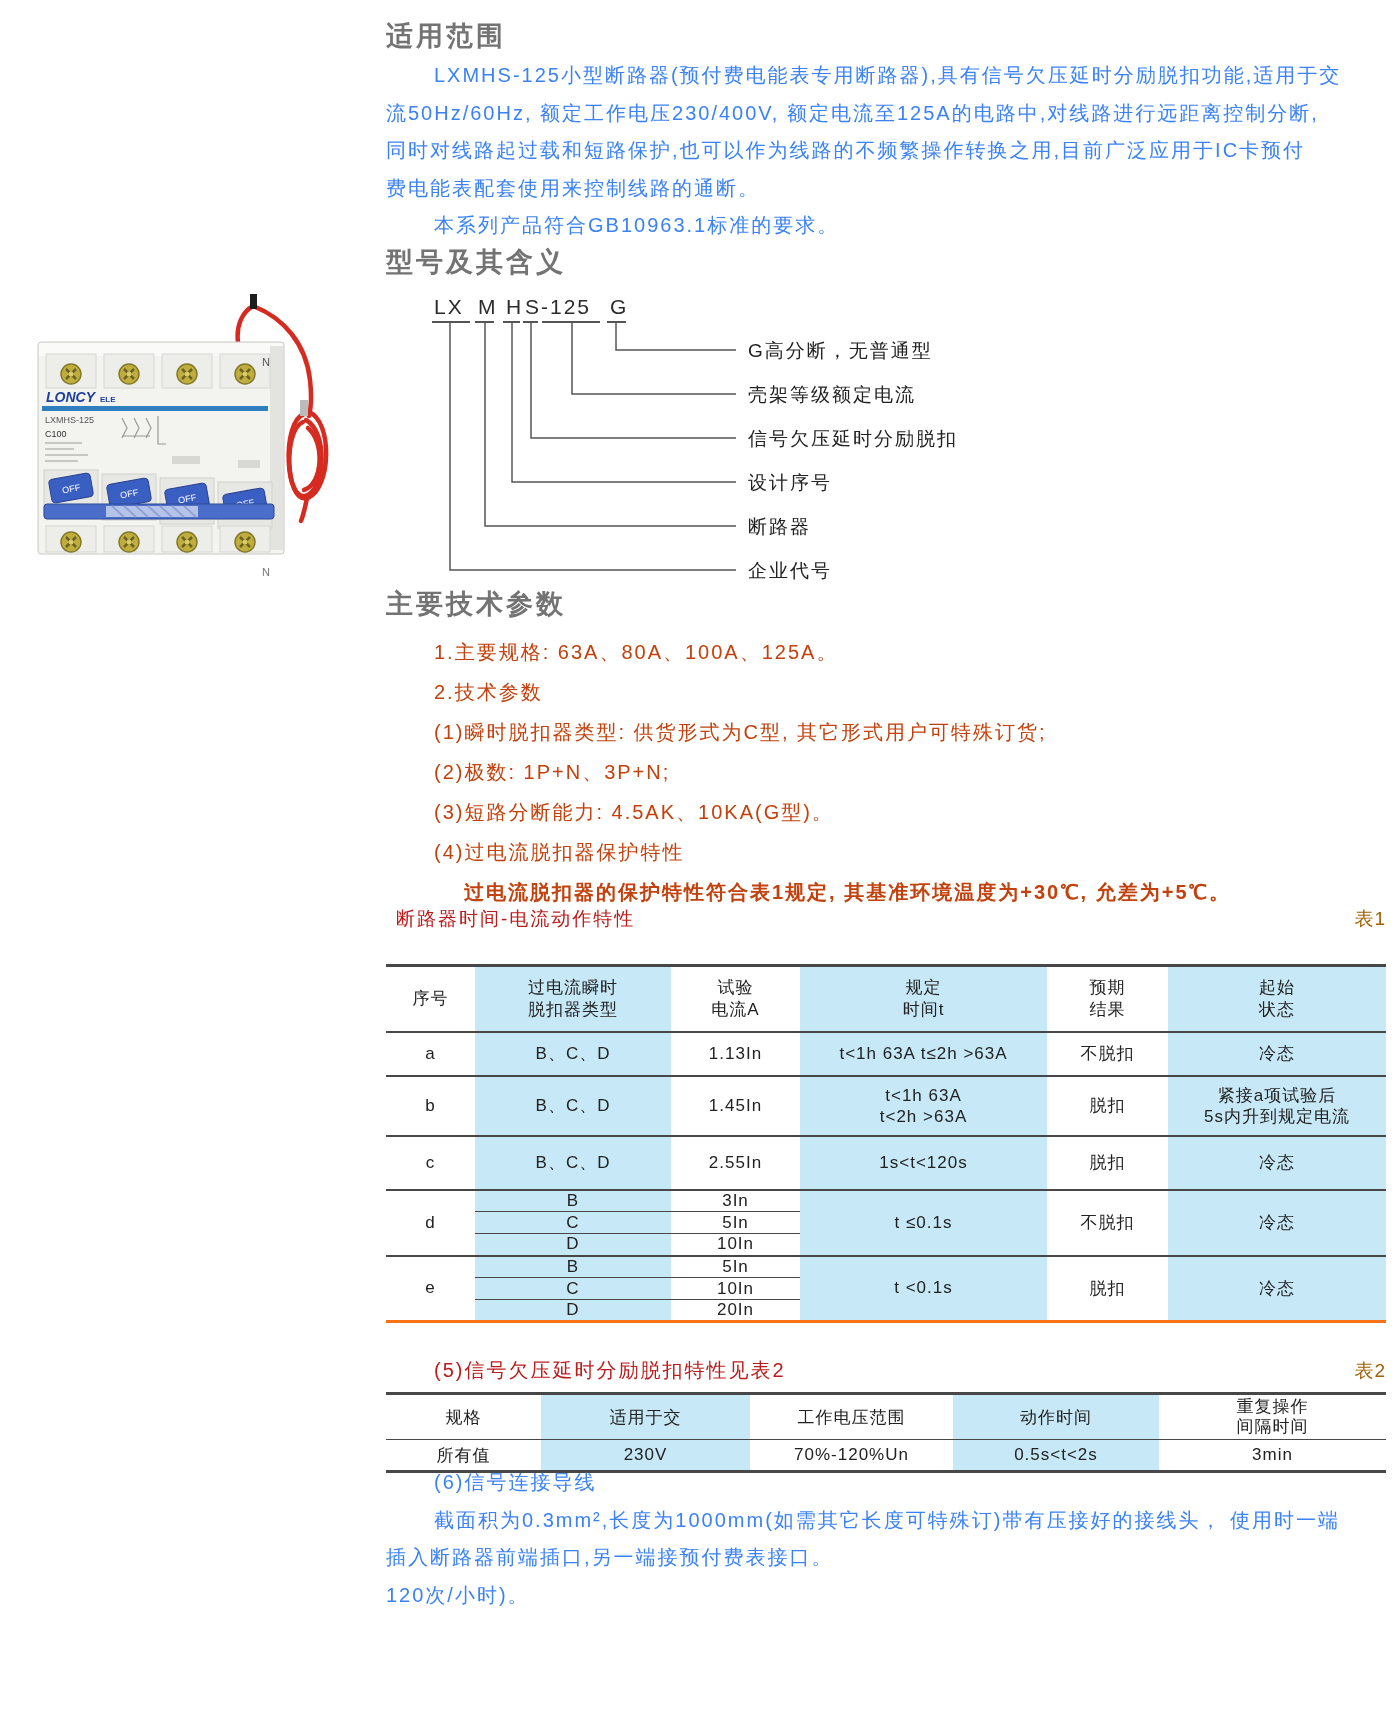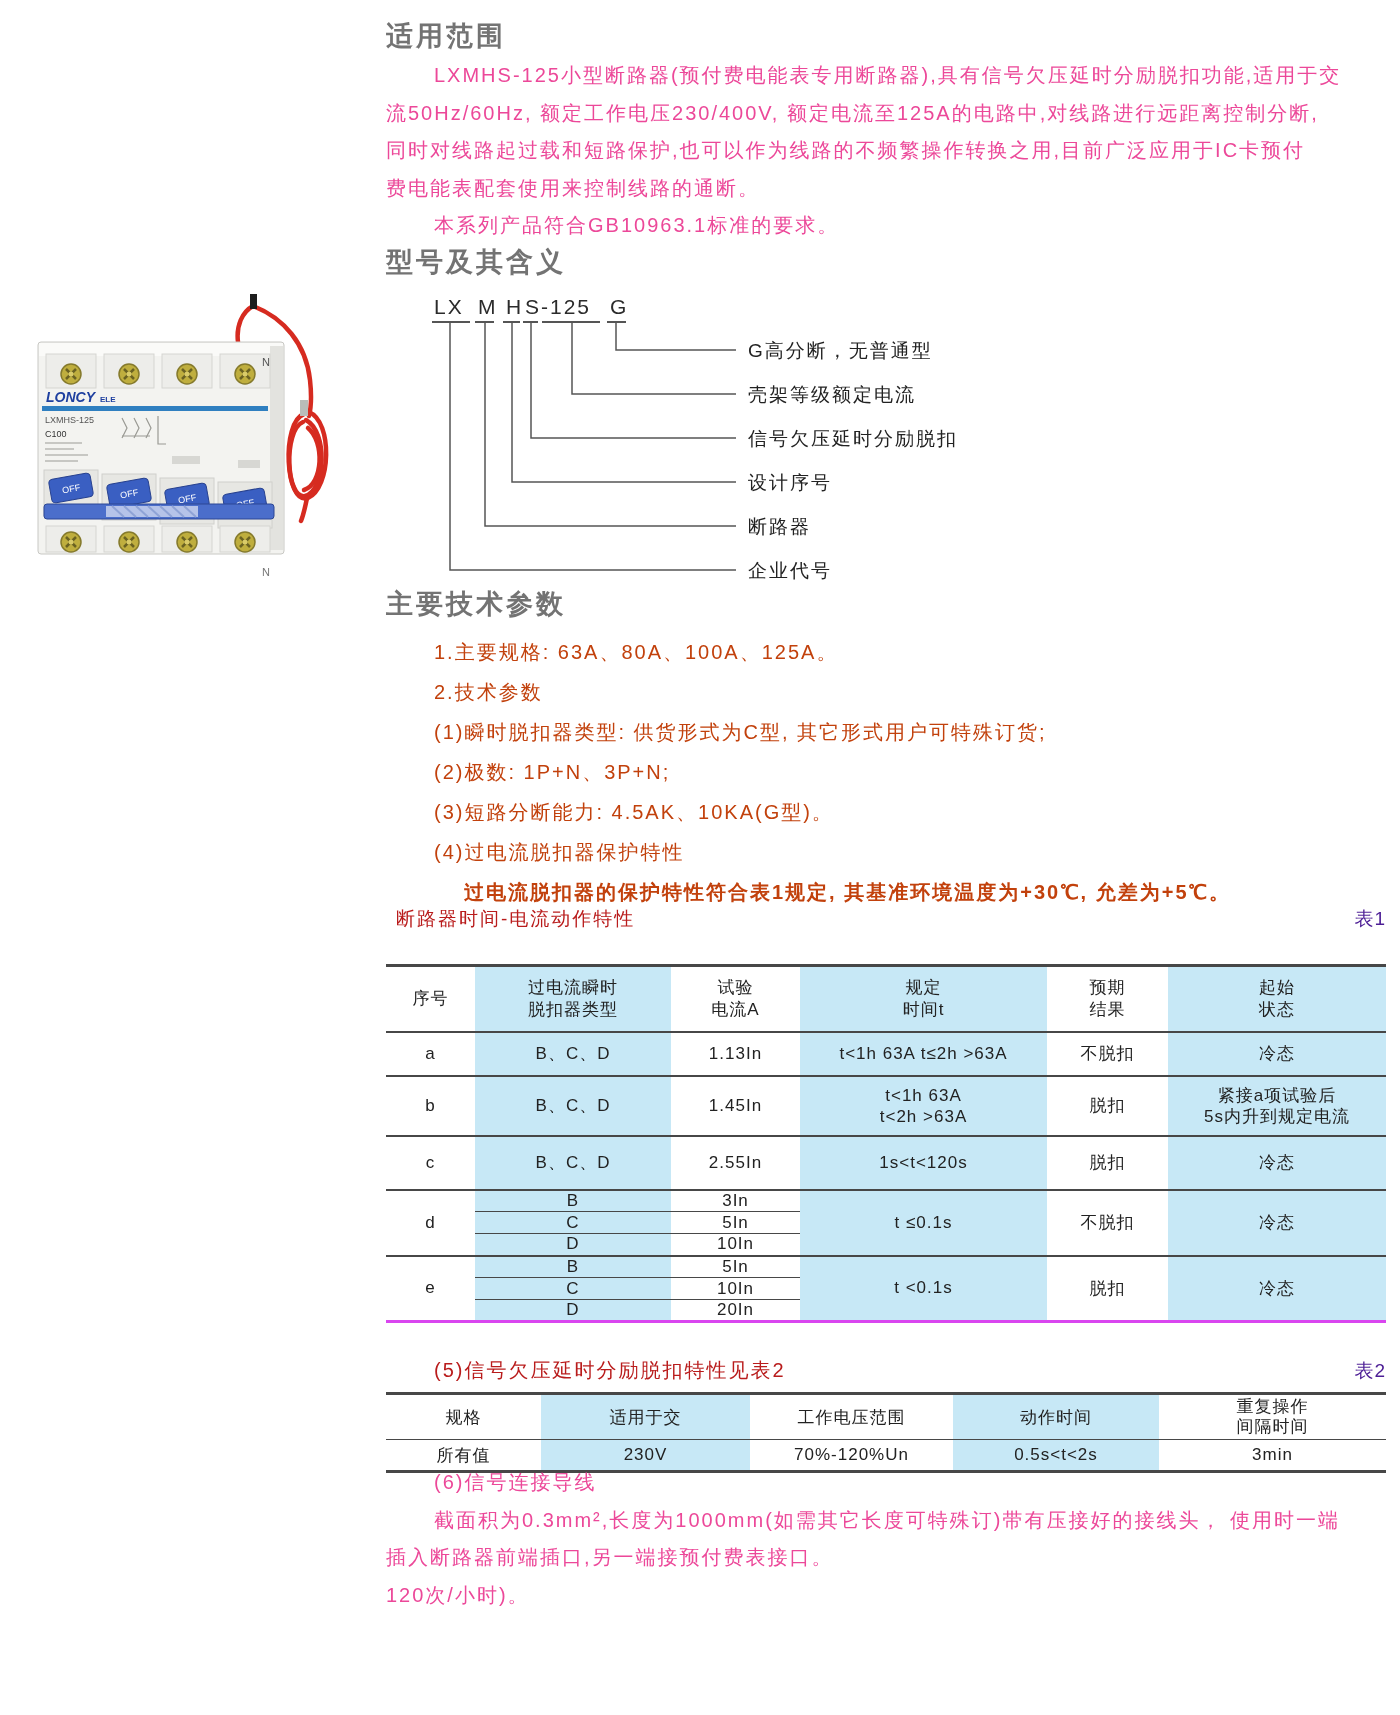--- a/index.html
+++ b/index.html
@@ -2,30 +2,30 @@
 <html><head>
 <meta charset="utf-8">
 <style>
   html,body{margin:0;padding:0;background:#ffffff;}
   .page{position:relative;width:1400px;height:1715px;background:#ffffff;overflow:hidden;
         font-family:"Liberation Sans",sans-serif;color:#1c1c1c;}
   .abs{position:absolute;}
   .heading{position:absolute;left:386px;margin:0;font-size:27px;font-weight:bold;
            color:#737373;letter-spacing:3px;white-space:nowrap;}
   .body-block{position:absolute;left:386px;width:1005px;}
-  .body-line{white-space:nowrap;font-size:20px;letter-spacing:2px;line-height:37.5px;color:#ec4899;}
+  .body-line{white-space:nowrap;font-size:20px;letter-spacing:2px;line-height:37.5px;color:#3b82f6;}
   .tech-line{white-space:nowrap;font-size:20px;letter-spacing:2px;line-height:40px;color:#c2410c;}
   .indent{padding-left:48px;}
   .indent2{padding-left:78px;font-weight:bold;}
   .cap-row{position:absolute;left:386px;width:1000px;display:flex;justify-content:space-between;
            align-items:flex-end;}
   .cap-text{font-size:19px;letter-spacing:2px;color:#b91c1c;white-space:nowrap;}
-  .tbl-label{font-size:19px;letter-spacing:1px;color:#4c1d95;white-space:nowrap;}
+  .tbl-label{font-size:19px;letter-spacing:1px;color:#a16207;white-space:nowrap;}
   table{border-collapse:collapse;table-layout:fixed;position:absolute;left:386px;background:#ffffff;}
-  .t1{top:964px;width:1000px;border-top:3px solid #474747;border-bottom:3px solid #d946ef;}
+  .t1{top:964px;width:1000px;border-top:3px solid #474747;border-bottom:3px solid #f97316;}
   .t2{top:1392px;width:1000px;border-top:3px solid #474747;border-bottom:3px solid #474747;}
   td{text-align:center;vertical-align:middle;font-size:17px;letter-spacing:1px;
      padding:0;color:#222222;}
   .blue{background:#c7e8f6;}
   .bb2{border-bottom:2px solid #474747;}
   .bb1{border-bottom:1px solid #474747;}
   .hdr-line{line-height:22px;}
   .cell-2l{line-height:21px;}
   tr.h1r{height:66px;} tr.rar{height:44px;} tr.rbr{height:60px;} tr.rcr{height:54px;}
   tr.subr{height:22px;}

